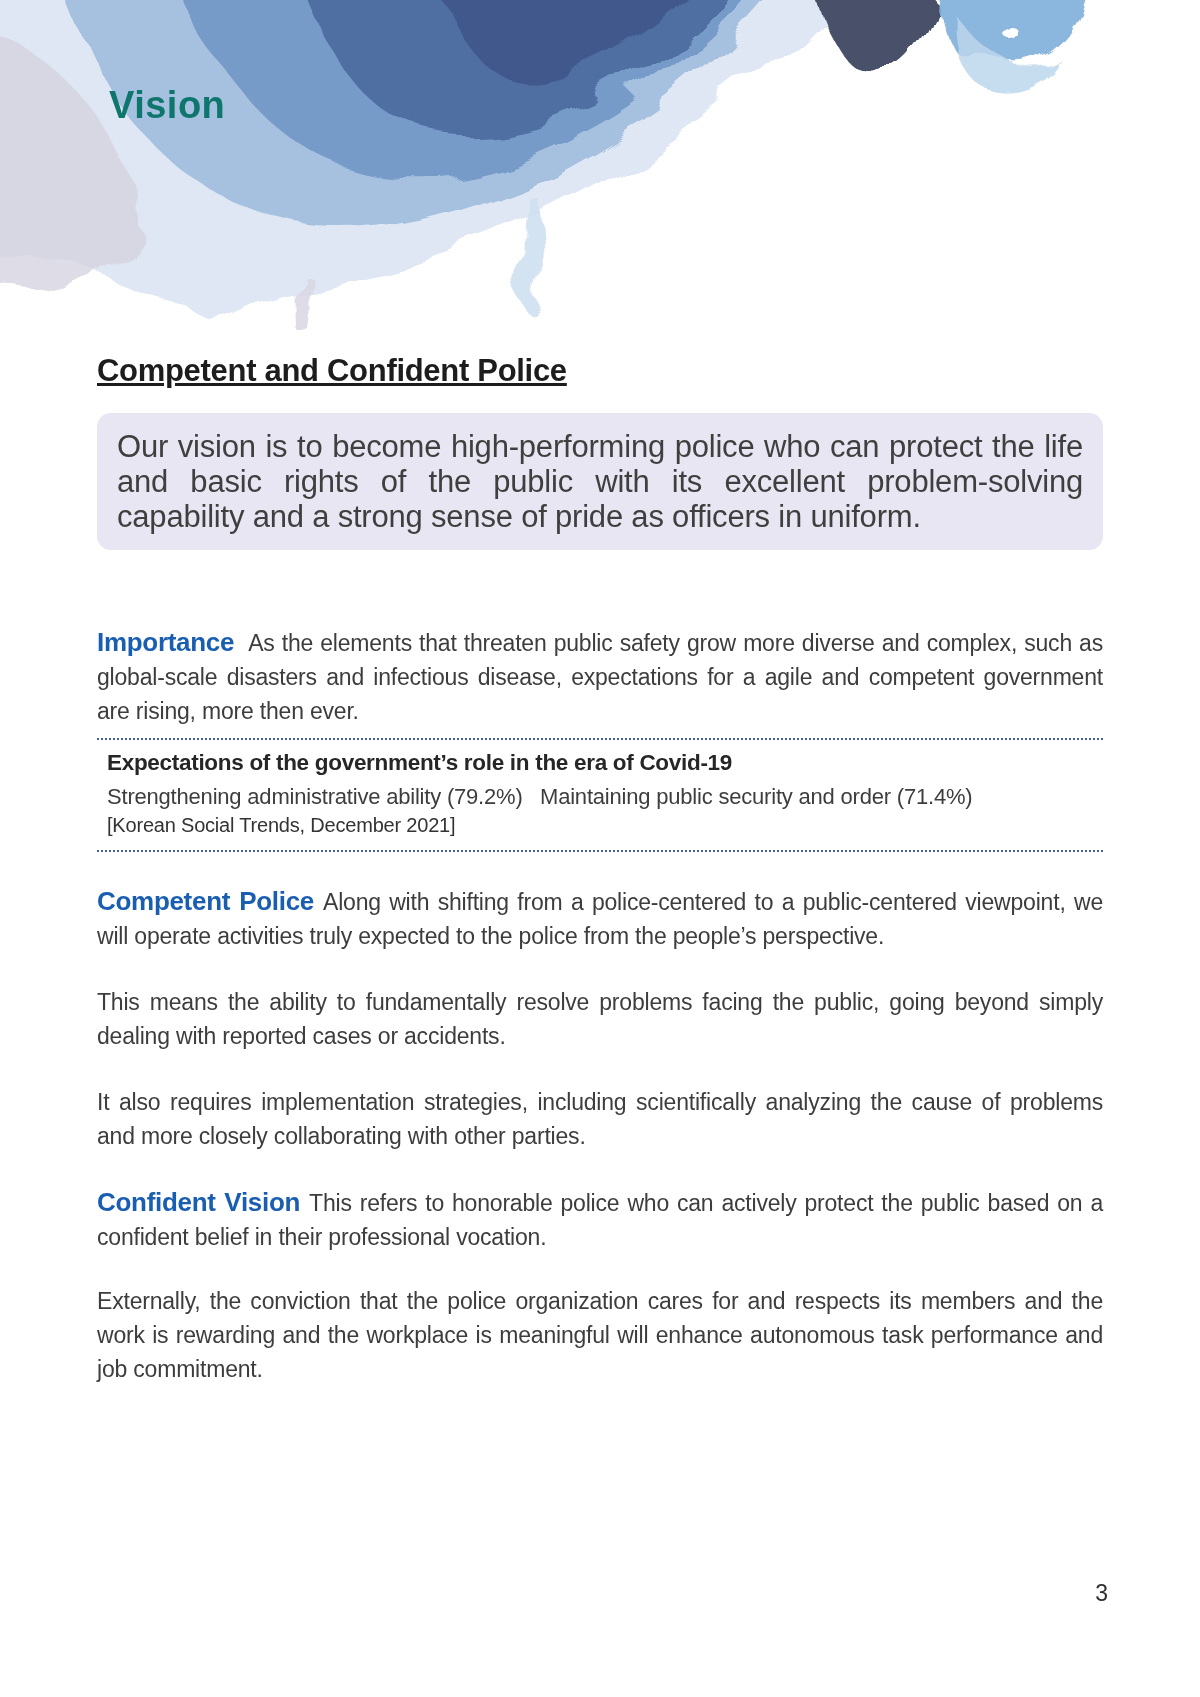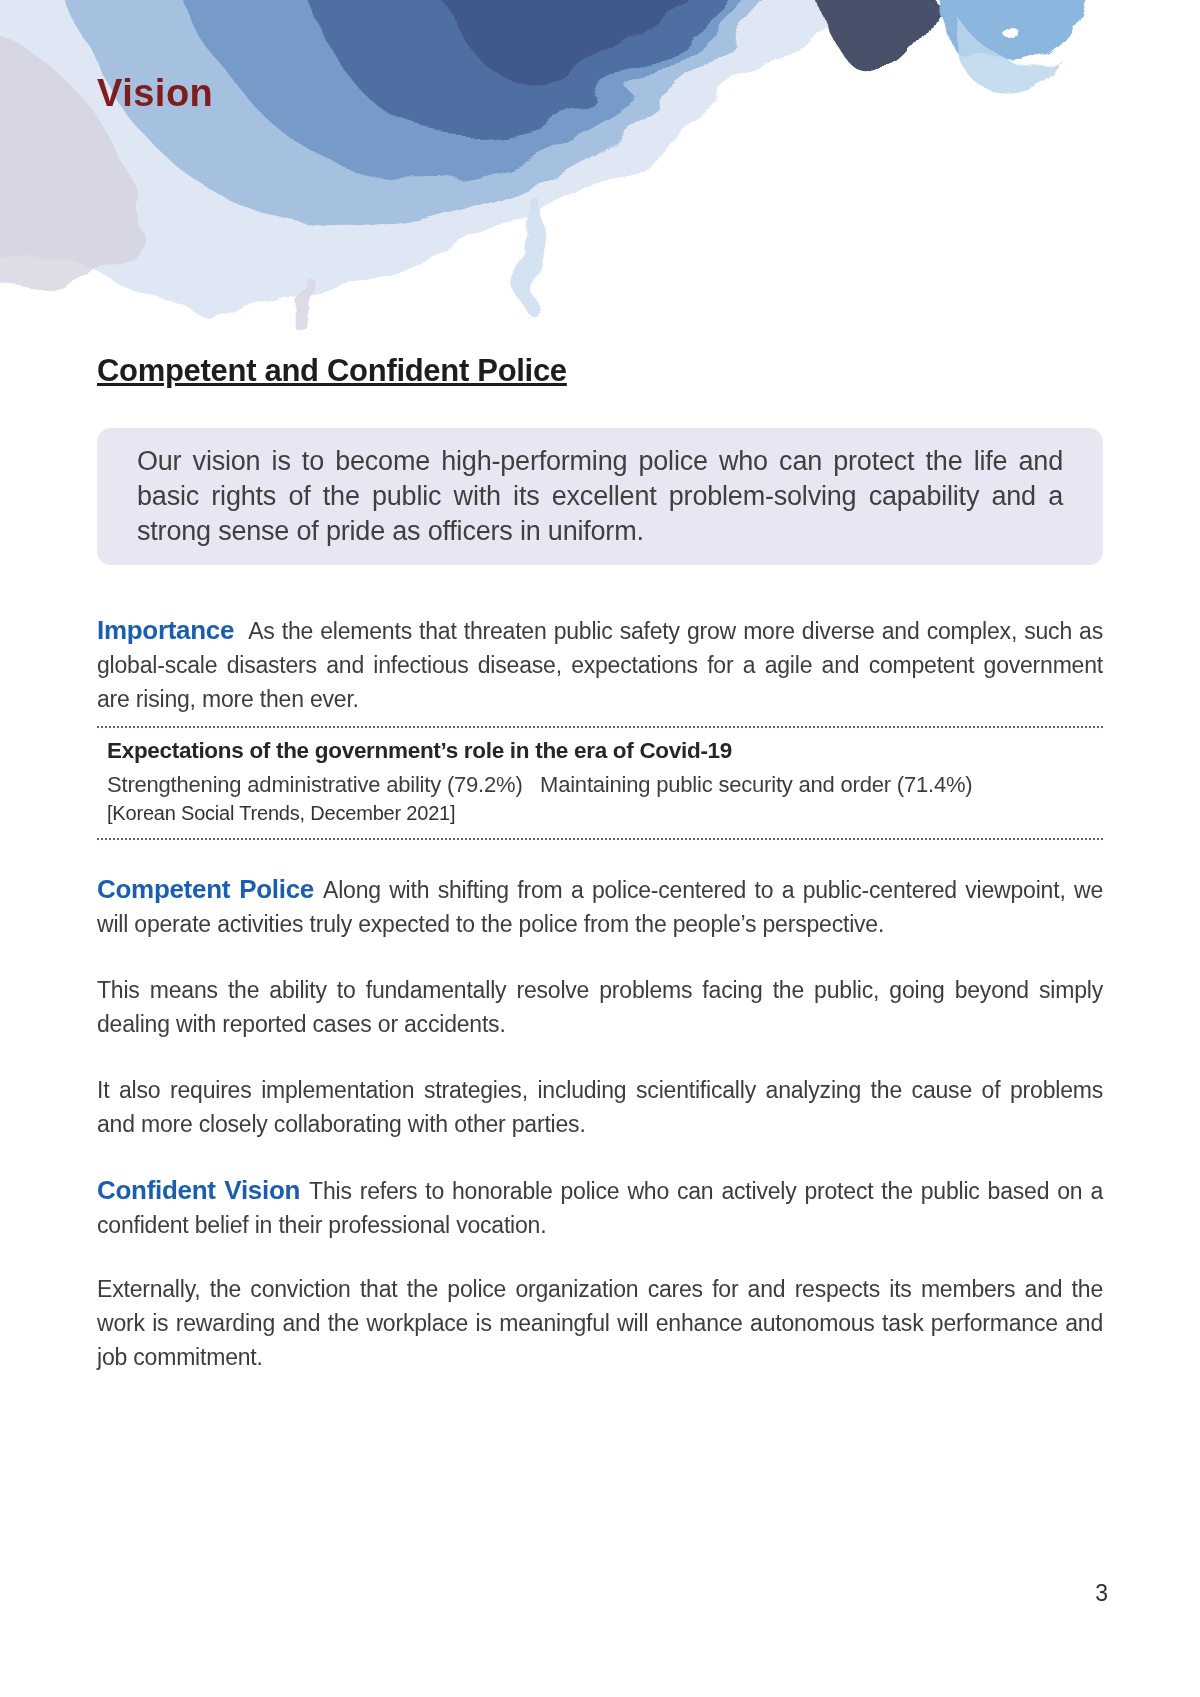--- a/index.html
+++ b/index.html
@@ -6,48 +6,48 @@
   body{
     position:relative;
     width:1200px;height:1697px;
     background:#ffffff;
     font-family:"Liberation Sans", sans-serif;
     overflow:hidden;
   }
   .splash-wrap{position:absolute;top:0;left:0;width:1200px;height:330px;}
   .vision-title{
     position:absolute;left:97px;top:72px;
-    margin:0;color:#7f1d1d;font-size:38px;font-weight:700;letter-spacing:0.5px;
+    margin:12px;color:#0f766e;font-size:38px;font-weight:700;letter-spacing:0.5px;
   }
   .content{
     position:absolute;left:97px;top:0;width:1006px;
     color:#3d3d3d;
   }
   .section-title{
     margin:352px 0 0 0;
     font-size:31px;line-height:38px;font-weight:700;color:#1d1d1d;letter-spacing:-0.3px;text-decoration:underline;
   }
   .vision-box{
-    margin-top:38px;
+    margin-top:23px;
     background:#e7e6f2;
     border-radius:14px;
-    padding:16px 40px;
-    font-size:27px;line-height:35px;letter-spacing:-0.2px;
+    padding:16px 20px;
+    font-size:31px;line-height:35px;letter-spacing:-0.2px;
     text-align:justify;color:#3f3f3f;
   }
   .para{
     font-size:23px;line-height:34px;letter-spacing:-0.2px;
     text-align:justify;margin:0;color:#3d3d3d;
   }
   .lead-label{
     color:#1a5eb2;font-weight:700;font-size:26px;letter-spacing:-0.3px;
   }
   .gap-wide{margin-right:14px;}
   .gap-narrow{margin-right:9px;}
-  .importance-para{margin-top:48px;}
+  .importance-para{margin-top:75px;}
   .dotted-box{
     margin-top:10px;
     border-top:2px dotted #4c5ca8;
     border-bottom:2px dotted #4c5ca8;
     padding:8px 8px 10px 10px;
   }
   .dotted-title{
     font-size:22.5px;line-height:30px;font-weight:700;color:#262626;letter-spacing:-0.3px;margin:0;
   }
   .stats-grid{

